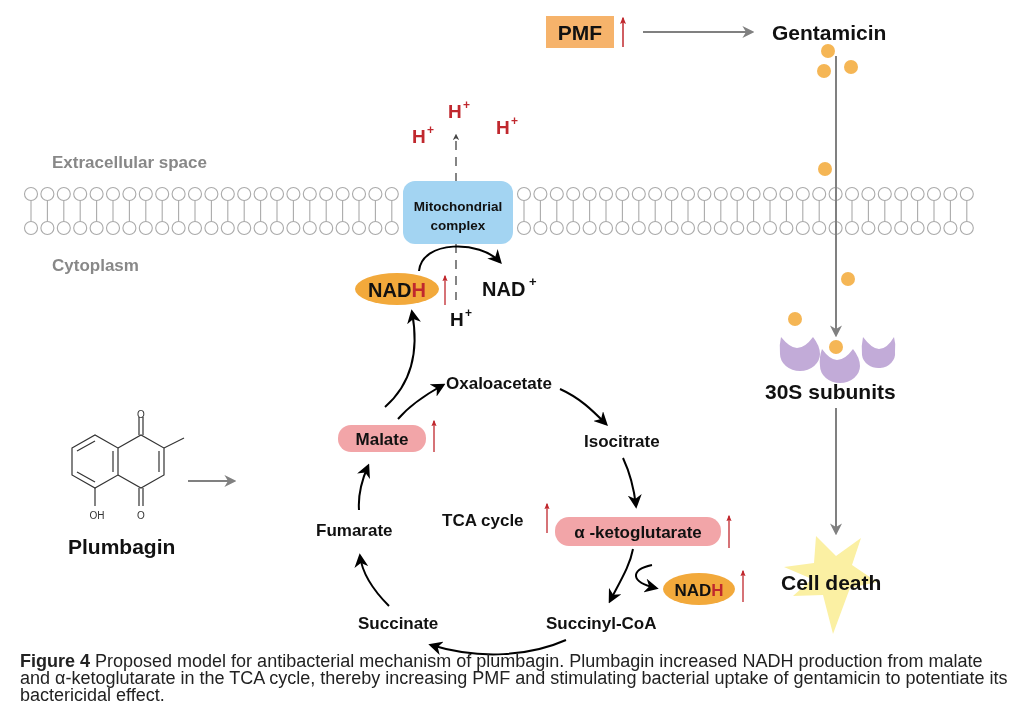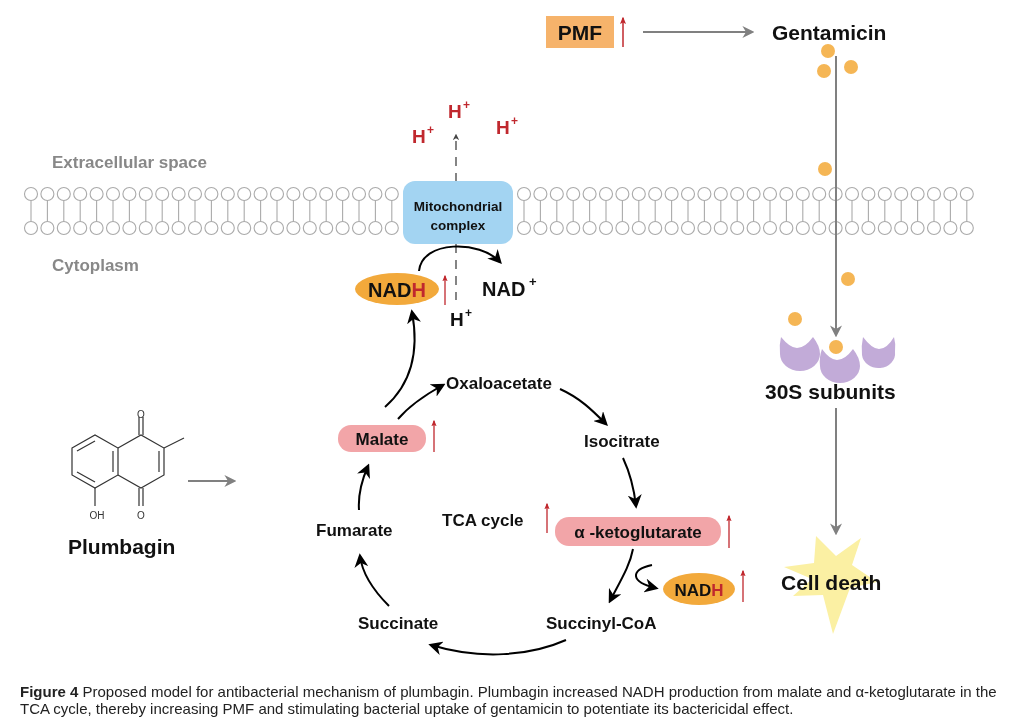--- a/index.html
+++ b/index.html
@@ -1,19 +1,19 @@
 <!DOCTYPE html>
 <html><head>
 <meta charset="utf-8">
 <style>
   html, body { margin:0; padding:0; background:#ffffff; }
   body { width:1018px; height:728px; position:relative; overflow:hidden; font-family:"Liberation Sans", sans-serif; }
   #diagram { position:absolute; left:0; top:0; width:1018px; height:670px; }
   .lbl { font-family:"Liberation Sans", sans-serif; font-weight:bold; }
-  .caption { position:absolute; left:20px; top:683px; width:990px; font-family:"Liberation Sans", sans-serif; font-size:15px; line-height:17px; color:#222; }
+  .caption { position:absolute; left:20px; top:653px; width:990px; font-family:"Liberation Sans", sans-serif; font-size:18px; line-height:17px; color:#222; }
   .caption b { font-weight:bold; }
 </style>
 </head>
 <body>
 
 <svg id="diagram" viewBox="0 0 1018 670" xmlns="http://www.w3.org/2000/svg">
   <defs>
     <marker id="ahBlack" viewBox="0 0 10 10" refX="8" refY="5" markerWidth="7" markerHeight="7" orient="auto-start-reverse">
       <path d="M0,0 L10,5 L0,10 L3,5 z" fill="#000"></path>
     </marker>

